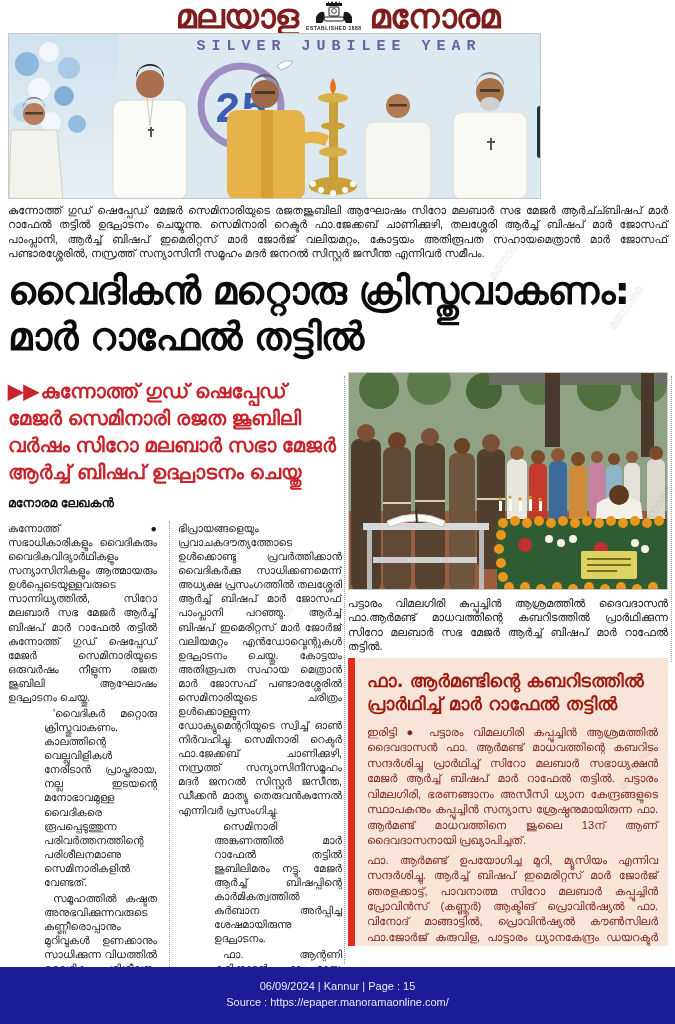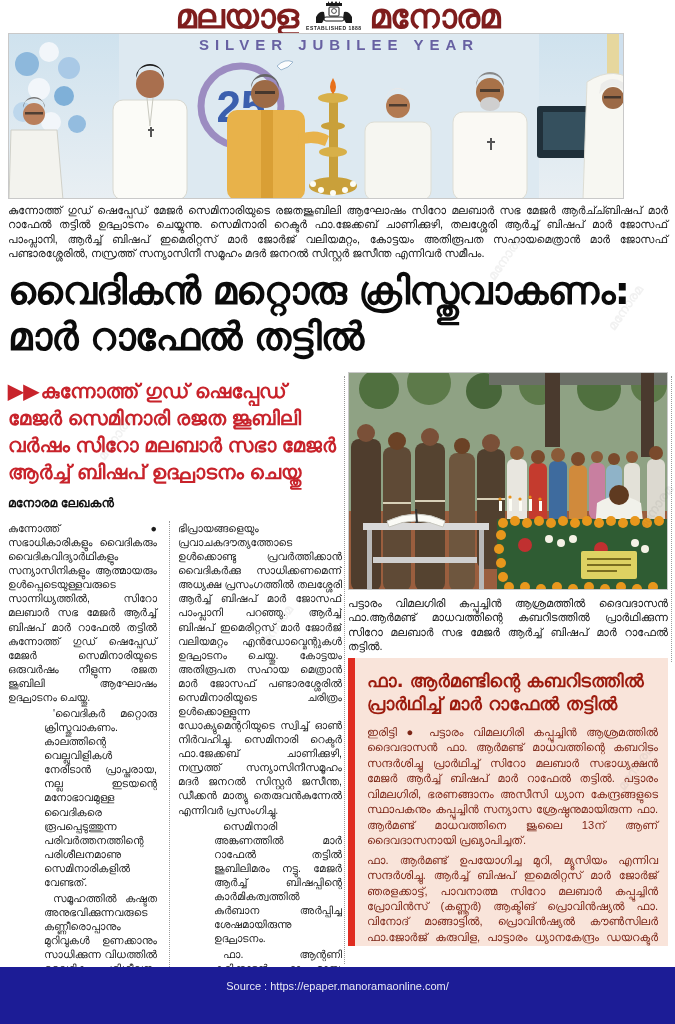--- a/index.html
+++ b/index.html
@@ -7,22 +7,22 @@
   .page{position:relative;width:675px;height:1024px;background:#ffffff;overflow:hidden;
         font-family:"Liberation Sans",sans-serif;color:#111;}
   
   .masthead{position:absolute;left:0;top:0;width:675px;height:32px;display:flex;
             align-items:center;justify-content:center;gap:8px;}
   .masthead .word{font-size:34px;font-weight:800;letter-spacing:-1px;color:#7f1d1d;
                   font-family:"DejaVu Sans","Liberation Sans",sans-serif;}
   .emblem{display:flex;flex-direction:column;align-items:center;line-height:1;}
   .emblem .est{font-size:5px;letter-spacing:.5px;color:#222;margin-top:1px;font-weight:700;}
   
-  .photo1{position:absolute;left:8px;top:33px;width:616px;height:166px;overflow:hidden;
-          border:1px solid #c9c9c9;background:#fca5a5;}
+  .photo1{position:absolute;left:8px;top:33px;width:533px;height:166px;overflow:hidden;
+          border:1px solid #c9c9c9;background:#fca5a5;font-family:Liberation Mono, monospace;}
   .photo2{position:absolute;left:0;top:0;width:320px;height:218px;overflow:hidden;
           border:1px solid #c9c9c9;background:#7f8f78;}
   
   .cap1{position:absolute;left:8px;top:203px;width:660px;font-size:11px;line-height:1.3;
         text-align:justify;color:#161616;}
   
   .headline{position:absolute;left:8px;top:268px;width:664px;font-weight:800;color:#0b0b0b;
             font-size:39px;line-height:1.18;letter-spacing:-1px;
             font-family:"DejaVu Sans","Liberation Sans",sans-serif;}
   
@@ -350,16 +350,17 @@
   </div>
 
   <div class="wm" style="left:600px;top:300px;">മനോരമ</div>
   <div class="wm" style="left:630px;top:500px;">മനോരമ</div>
   <div class="wm" style="left:480px;top:250px;">മനോരമ</div>
   <div class="wm" style="left:90px;top:430px;">മനോരമ</div>
   <div class="wm" style="left:250px;top:620px;">മനോരമ</div>
   <div class="wm" style="left:610px;top:760px;">മനോരമ</div>
 
   <div class="footer">
+    <div>06/09/2024 | Kannur | Page : 15</div>
     <div>Source : https://epaper.manoramaonline.com/</div>
   </div>
 
 </div>
 
 </body></html>

